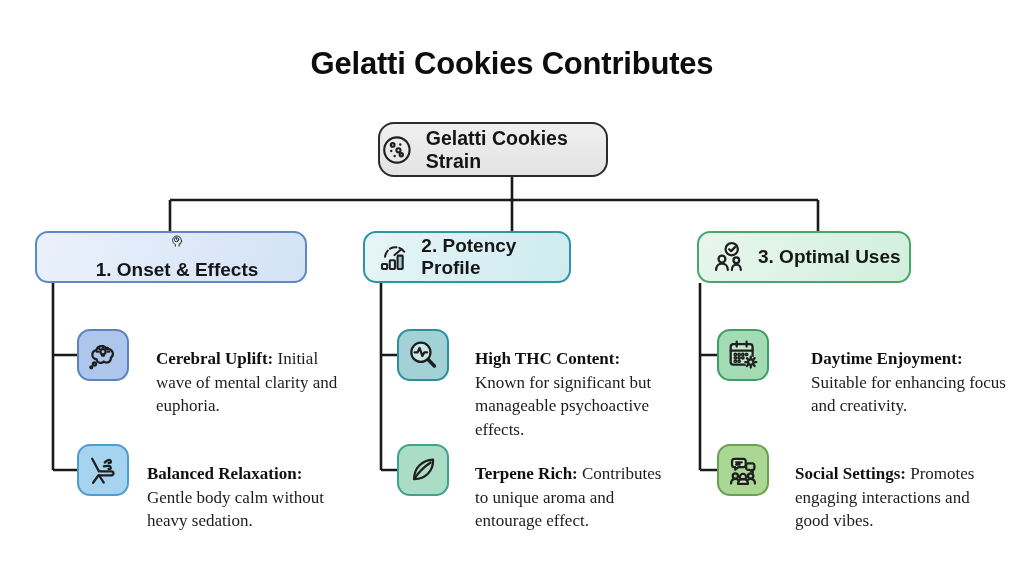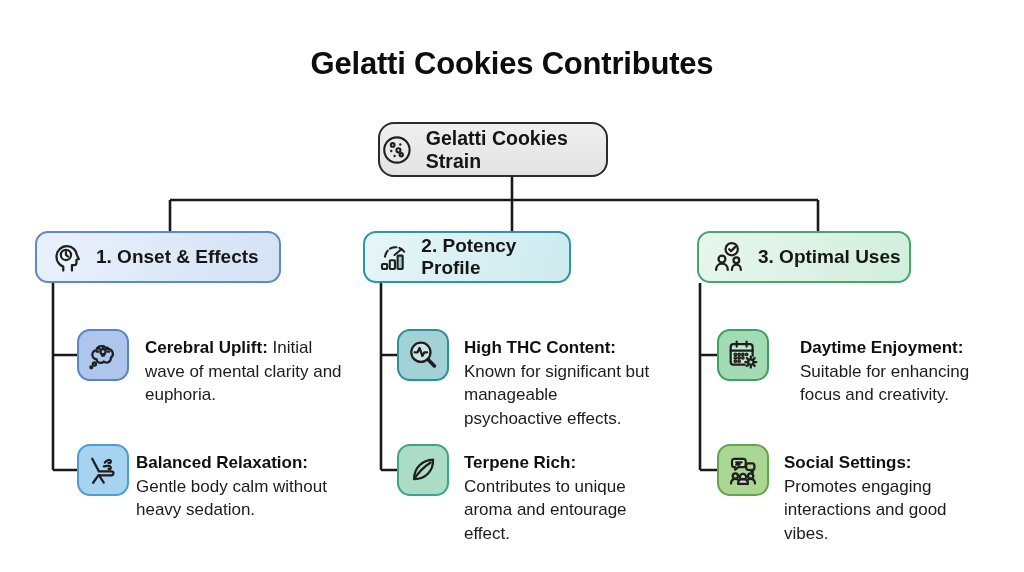--- a/index.html
+++ b/index.html
@@ -7,32 +7,32 @@
   .stage{position:relative;width:1024px;height:572px;background:#ffffff;}
   .title{position:absolute;left:0;right:0;top:46px;margin:0;text-align:center;
     font-size:31px;font-weight:700;color:#0d0d0d;letter-spacing:-.2px;}
   .wires{position:absolute;left:0;top:0;z-index:0;}
   .node{position:absolute;box-sizing:border-box;display:flex;align-items:center;z-index:1;}
   .root{left:378px;top:122px;width:230px;height:55px;border:2.5px solid #2b2b2b;border-radius:16px;
     background:linear-gradient(180deg,#efefef,#e3e3e3);justify-content:center;gap:12px;}
   .root .lbl{font-size:19.5px;font-weight:600;color:#141414;}
   .hdr{height:52px;border-radius:13px;border:2px solid;padding-left:12px;gap:11px;}
   .hdr .lbl{font-size:19px;font-weight:600;color:#161616;}
-  .hdr1{left:35px;top:231px;width:246px;border-color:#5d89c4;background:linear-gradient(110deg,#eaf1fb,#d3e2f6);}
+  .hdr1{left:35px;top:231px;width:272px;border-color:#5d89c4;background:linear-gradient(110deg,#eaf1fb,#d3e2f6);flex-direction:column;}
   .hdr2{left:363px;top:231px;width:208px;border-color:#2d95a4;background:linear-gradient(110deg,#e6f5f8,#cdebef);}
   .hdr3{left:686px;top:231px;width:214px;border-color:#48a56c;background:linear-gradient(110deg,#e7f6ed,#d2efdc);margin-left:11px;}
   .leaficon{position:absolute;width:52px;height:52px;box-sizing:border-box;border:2px solid;border-radius:13px;
     display:flex;align-items:center;justify-content:center;z-index:1;}
   .i1a{left:77px;top:329px;background:#aec6ec;border-color:#5b83c4;}
   .i1b{left:77px;top:444px;background:#a5d3f0;border-color:#4f9cd2;}
   .i2a{left:397px;top:329px;background:#a2d2d6;border-color:#2e8e9a;}
   .i2b{left:397px;top:444px;background:#abdcc6;border-color:#3fa28c;}
   .i3a{left:717px;top:329px;background:#a3dcb4;border-color:#3f9e63;}
   .i3b{left:717px;top:444px;background:#abd795;border-color:#66a24f;}
-  .leaftext{position:absolute;margin:4px;font-size:17px;line-height:23.5px;color:#1c1c1c;z-index:1;}
+  .leaftext{position:absolute;margin:15px;font-size:17px;line-height:23.5px;color:#1c1c1c;z-index:1;font-family:Liberation Serif, serif;}
   .leaftext b{color:#101010;}
   svg.ic{display:block;}
   svg.ic *{stroke:#1f1f1f;stroke-width:1.5;fill:none;stroke-linecap:round;stroke-linejoin:round;}
   svg.ic .fdot{fill:#1f1f1f;stroke:none;}
   svg.ic .thick{stroke-width:2.4;}
   svg.ic .dash{stroke-dasharray:4.8 2.1;}
 </style>
 </head>
 <body>
 

